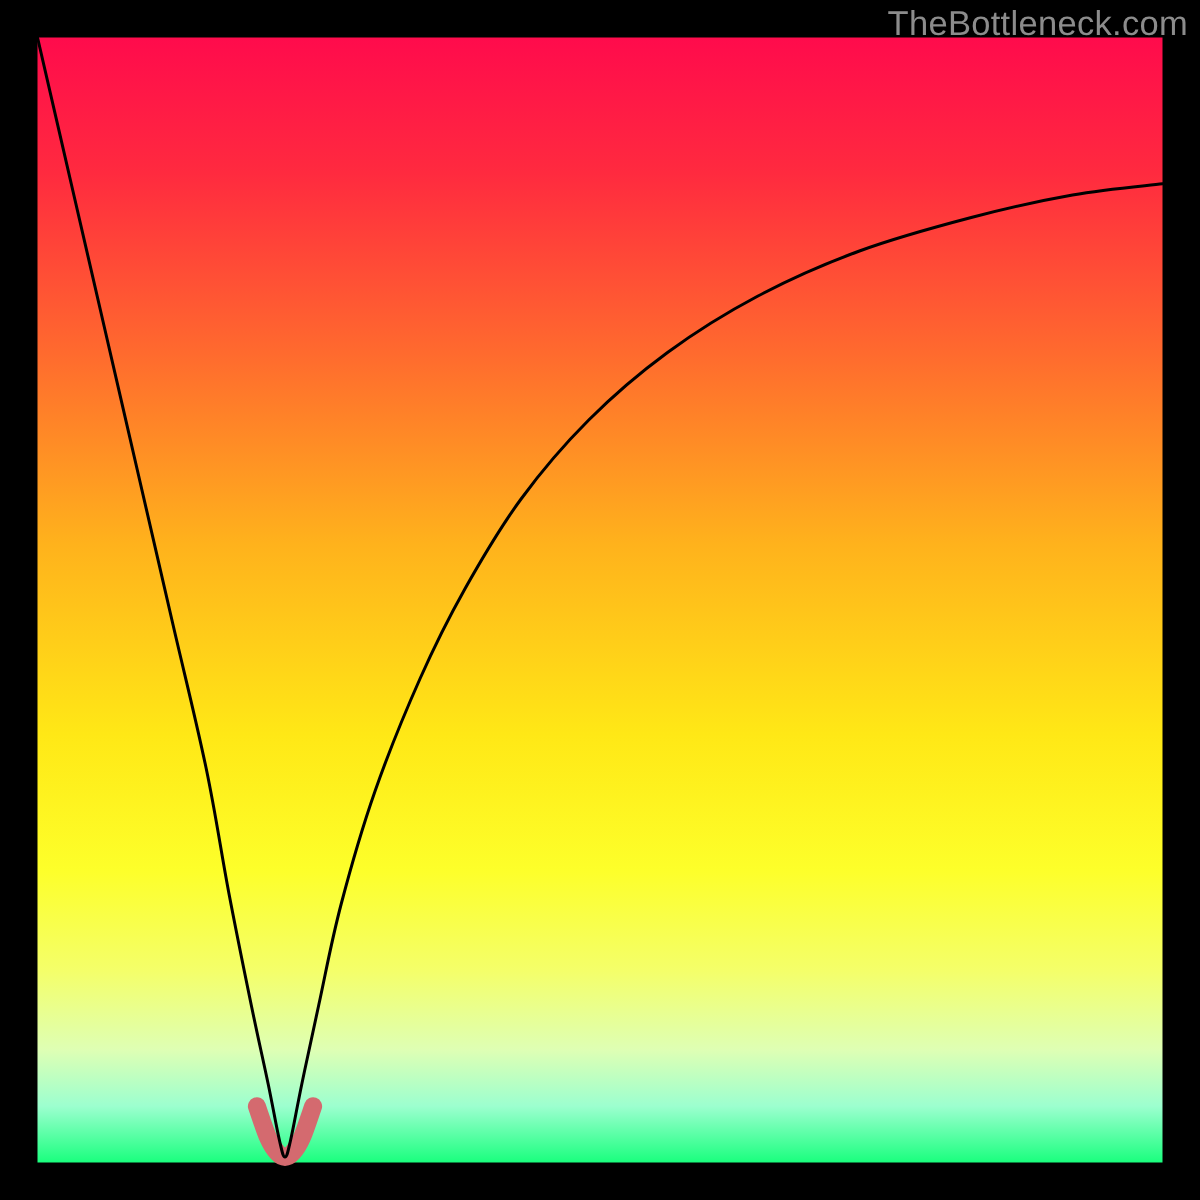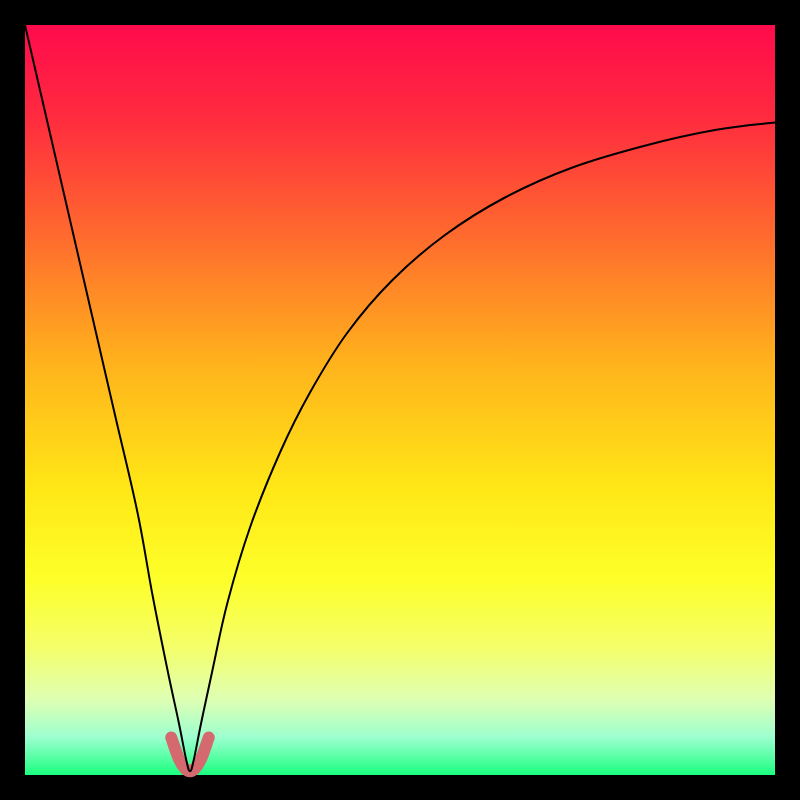--- a/index.html
+++ b/index.html
@@ -32,20 +32,21 @@
     top: 0;
     width: 800px;
     height: 800px;
   }
 </style>
 </head>
 <body>
 
 <div class="stage">
 
+  <div class="watermark">TheBottleneck.com</div>
 
   <svg class="plot" viewBox="0 0 800 800">
     <defs>
       <linearGradient id="bg-grad" x1="0" y1="0" x2="0" y2="1">
 
       <stop offset="0%" stop-color="#ff0b4c"></stop>
           <stop offset="12%" stop-color="#ff2a3f"></stop>
           <stop offset="28.000000000000004%" stop-color="#ff6a2e"></stop>
           <stop offset="45%" stop-color="#ffb21c"></stop>
           <stop offset="62%" stop-color="#ffe816"></stop>

